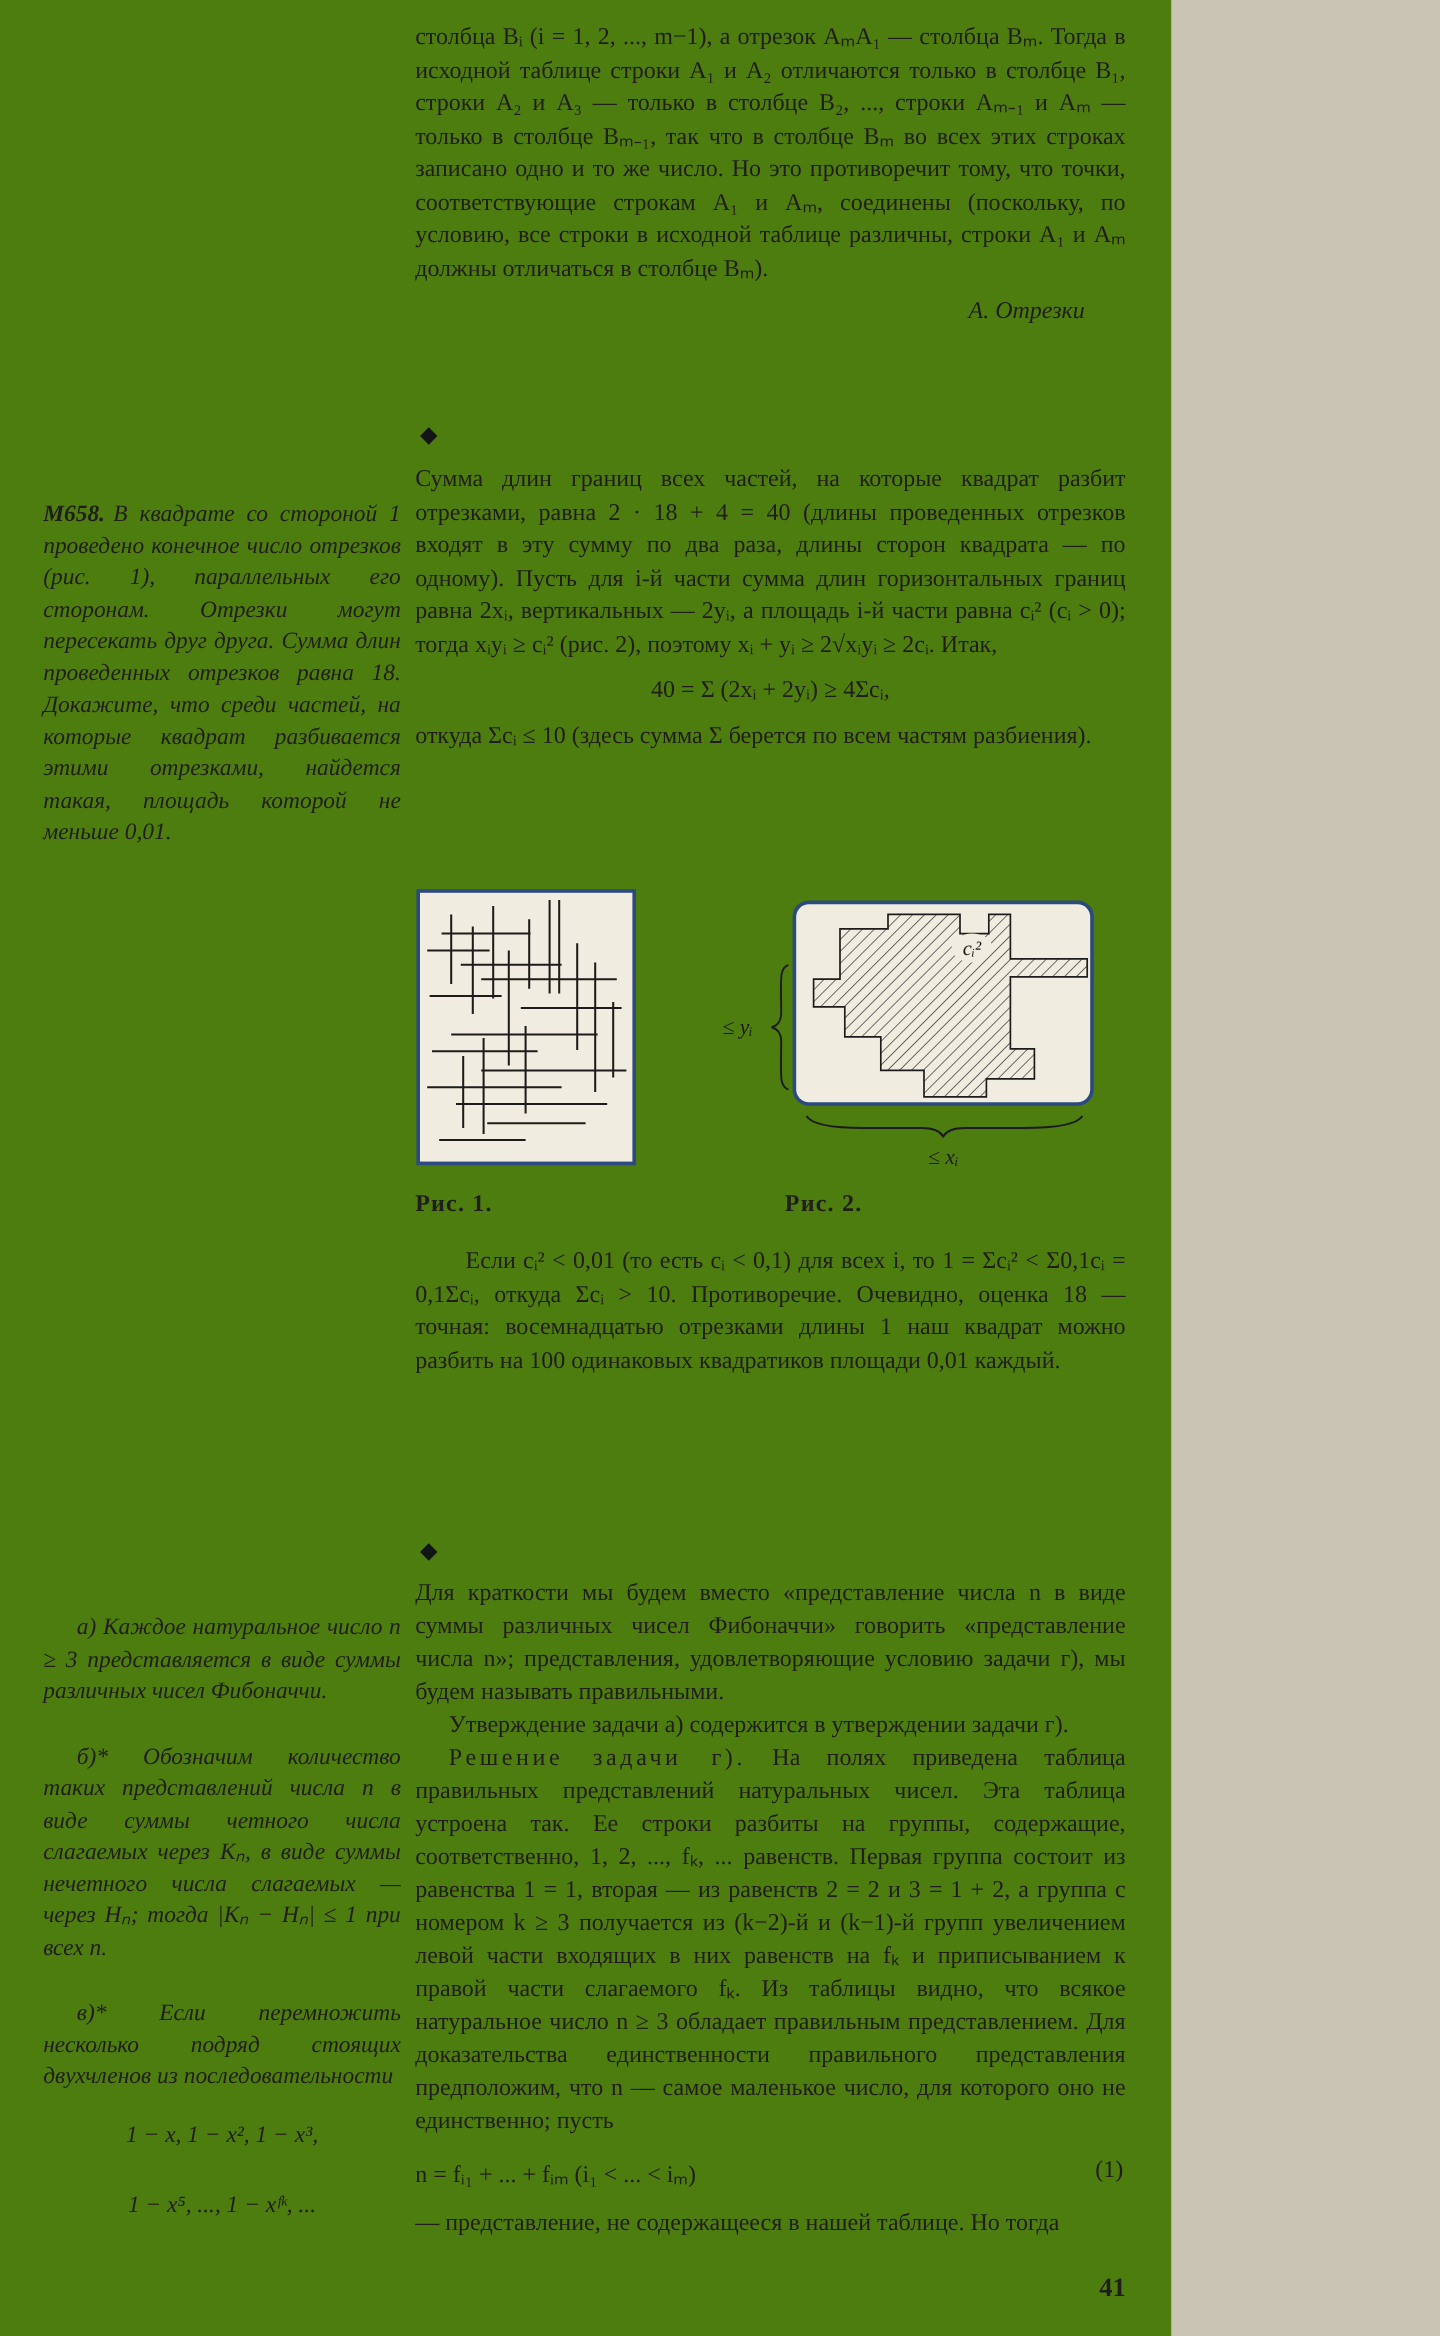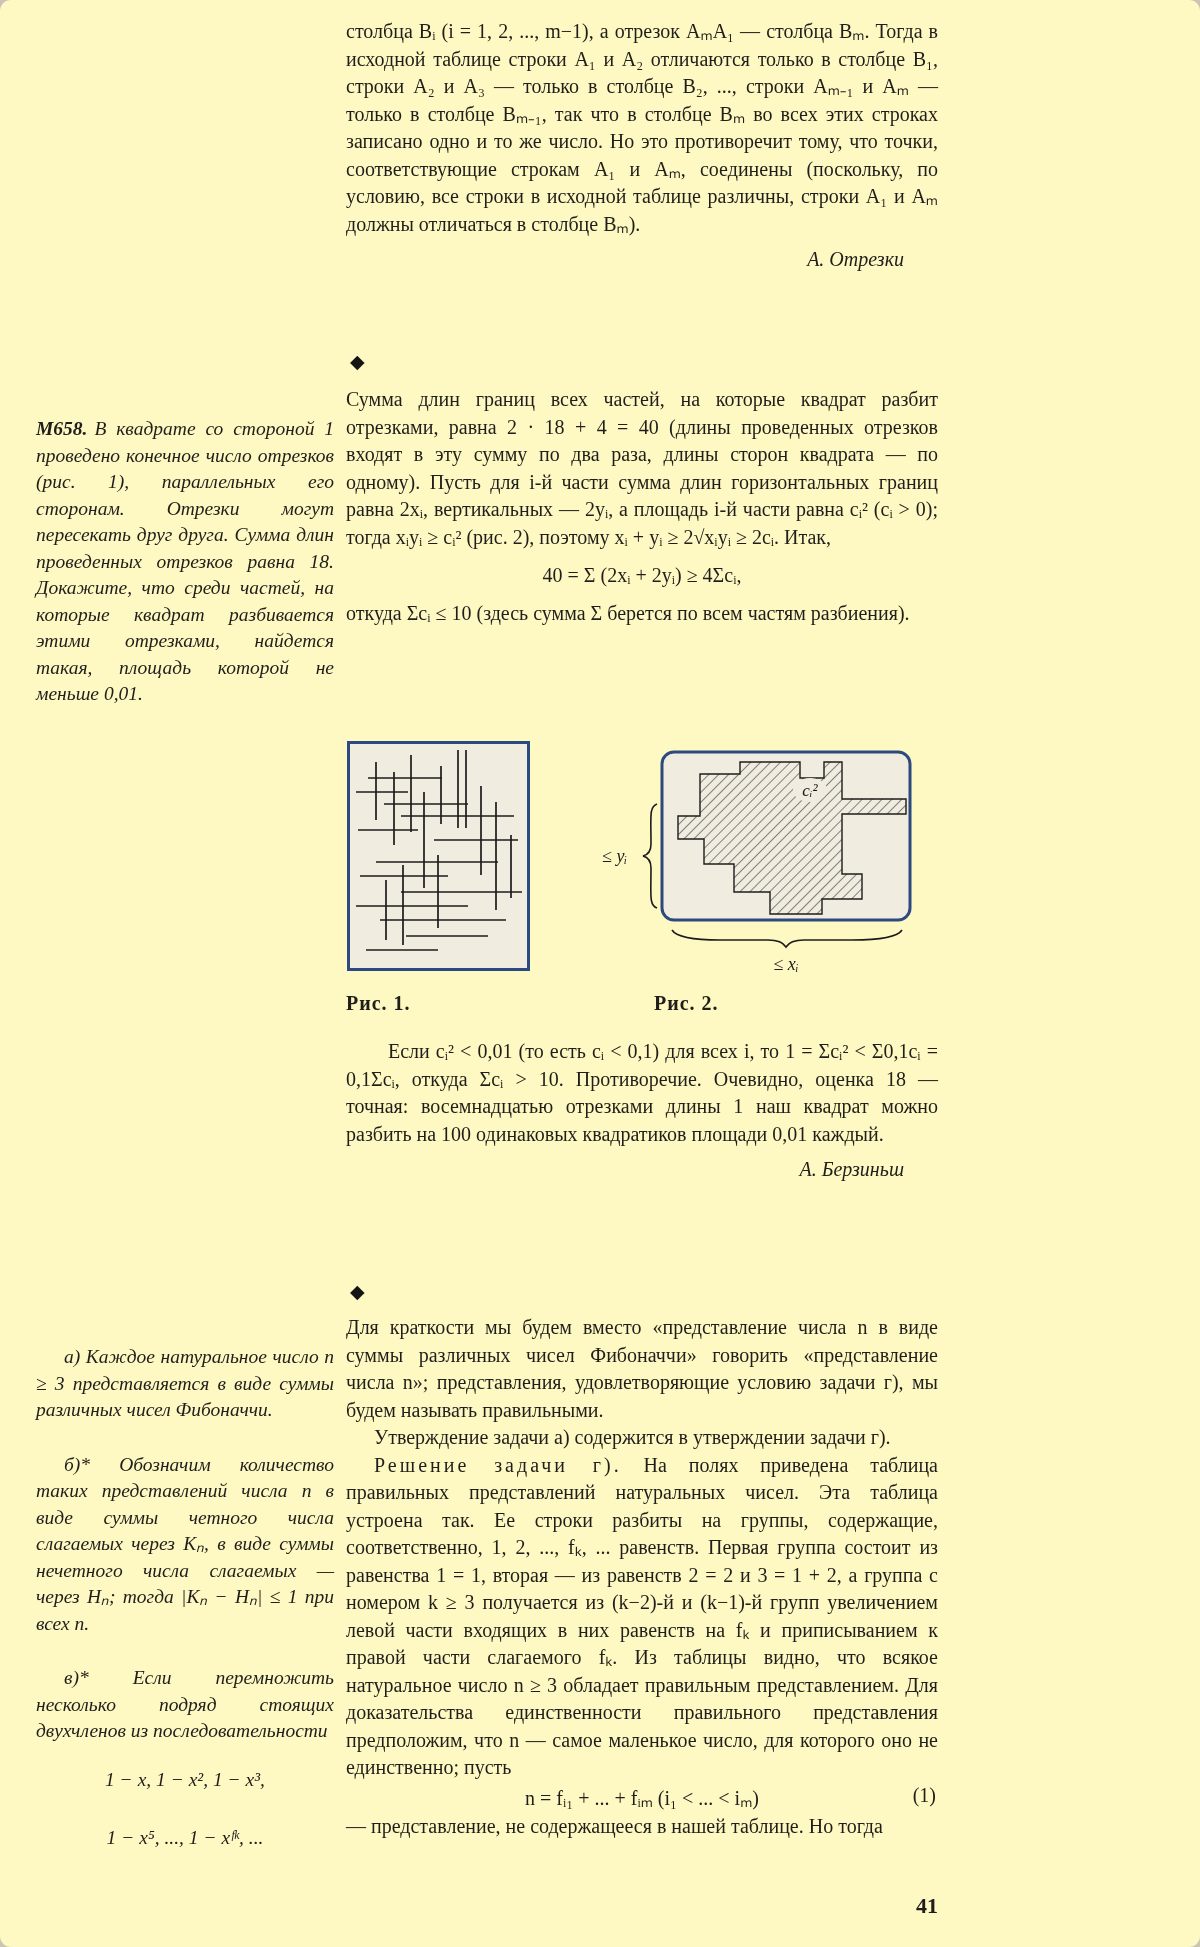--- a/index.html
+++ b/index.html
@@ -1,31 +1,30 @@
 <!DOCTYPE html>
 <html><head>
 <meta charset="utf-8">
 <style>
   * { margin:0; padding:0; box-sizing:border-box; }
   html,body { background:#c9c4b4; }
   .page {
-    position:relative; width:1200px; height:1947px;
-    background:#fef9c3; color:#201e1a; overflow:hidden;
+    position:relative; width:976px; height:1947px;
+    background:#4d7c0f; color:#201e1a; overflow:hidden;
     font-family:"Liberation Serif", serif;
-    border-radius:11px;
   }
   .main-col { position:absolute; left:346px; width:592px; }
   .left-col { position:absolute; left:36px; width:298px; font-style:italic; }
   .body-p { font-size:20px; line-height:27.5px; text-align:justify; }
   .stmt-p { font-size:19.5px; line-height:26.5px; text-align:justify; margin-bottom:3px;margin-top:28px; }
   .indent { text-indent:28px; }
   .big-indent { text-indent:42px; }
   .author-line { text-align:right; font-style:italic; font-size:20px; margin-top:10px; padding-right:34px; }
   .equation { text-align:center; font-size:20px; margin:13px 0; }
-  .eq-row { position:relative; text-align:center; font-size:20px; margin:2px 0; }
+  .eq-row { position:relative; font-size:20px; margin:15px 0; }
   .eq-num { position:absolute; right:2px; top:0; }
   .diamond { position:absolute; left:350px; font-size:19px; color:#141414; }
   .caption { position:absolute; font-weight:bold; font-size:20px; letter-spacing:1px; }
   .pagenum { position:absolute; left:346px; width:592px; top:1893px; text-align:right; font-weight:bold; font-size:22px; }
   .pnum { font-weight:bold; margin-right:7px; }
   .spaced { letter-spacing:3px; }
   .formula-line { text-align:center; font-size:19.5px; line-height:30px; text-indent:0; }
   .fig { position:absolute; }
   .fig svg text { font-family:"Liberation Serif", serif; font-style:italic; }
 </style>
@@ -103,21 +102,20 @@
       <path d="M 72,186 Q 78,196 120,196 L 168,196 Q 182,196 186,203 Q 190,196 204,196 L 252,196 Q 296,196 302,186" fill="none" stroke="#1c1c1c" stroke-width="1.6"></path>
       <text x="186" y="226" text-anchor="middle" font-size="18" fill="#1c1c1c">≤ xᵢ</text>
     </svg>
   </div>
 
   <div class="caption" style="left:346px; top:992px">Рис. 1.</div>
   <div class="caption" style="left:654px; top:992px">Рис. 2.</div>
 
   <section class="main-col" style="top:1038px">
     <p class="body-p big-indent">Если cᵢ² &lt; 0,01 (то есть cᵢ &lt; 0,1) для всех i, то 1 = Σcᵢ² &lt; Σ0,1cᵢ = 0,1Σcᵢ, откуда Σcᵢ &gt; 10. Противоречие. Очевидно, оценка 18 — точная: восемнадцатью отрезками длины 1 наш квадрат можно разбить на 100 одинаковых квадратиков площади 0,01 каждый.</p>
-    <p class="author-line">А. Берзиньш</p>
   </section>
 
   <div class="diamond" style="top:1280px">◆</div>
 
   <aside class="left-col" style="top:1316px">
     <p class="stmt-p indent">а) Каждое натуральное число n ≥ 3 представляется в виде суммы различных чисел Фибоначчи.</p>
     <p class="stmt-p indent">б)* Обозначим количество таких представлений числа n в виде суммы четного числа слагаемых через Kₙ, в виде суммы нечетного числа слагаемых — через Hₙ; тогда |Kₙ − Hₙ| ≤ 1 при всех n.</p>
     <p class="stmt-p indent">в)* Если перемножить несколько подряд стоящих двухчленов из последовательности</p>
     <p class="stmt-p formula-line" style="margin-top:20px">1 − x,  1 − x²,  1 − x³,</p>
     <p class="stmt-p formula-line">1 − x⁵,  ...,  1 − xᶠᵏ,  ...</p>

